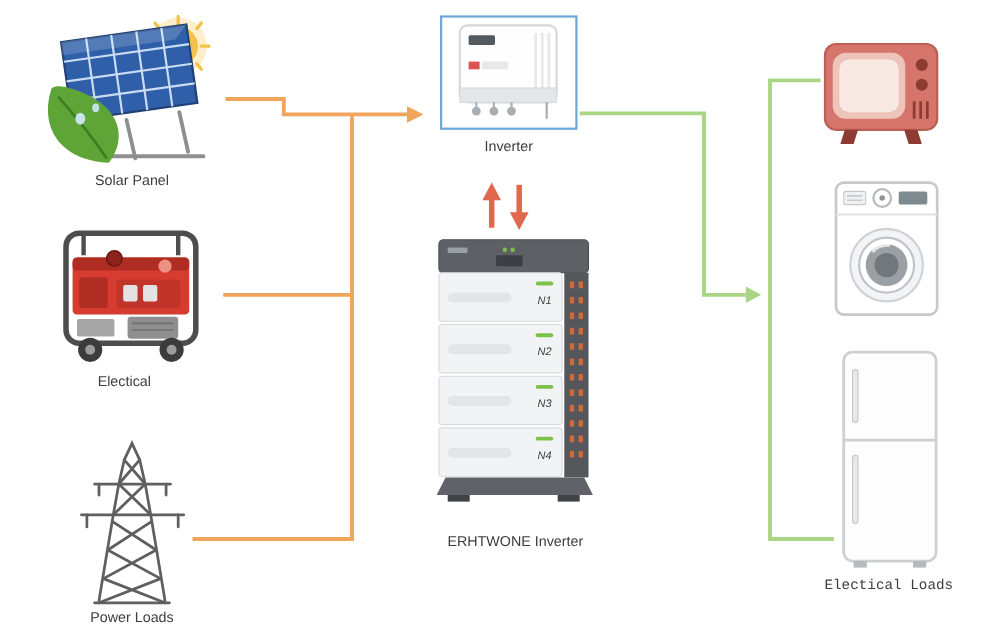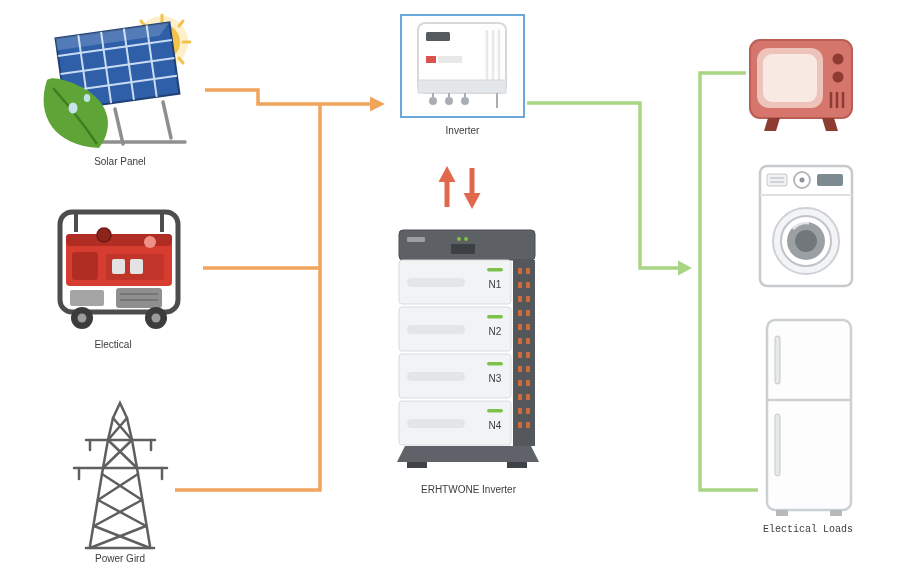--- a/index.html
+++ b/index.html
@@ -6,21 +6,21 @@
   html,body { background:#ffffff; font-family:"Liberation Sans", sans-serif; }
   #stage {
     position:relative; width:900px; height:580px;
     background:#ffffff; overflow:hidden;
   }
   #arrows { position:absolute; left:0; top:0; z-index:1; }
   .device { position:absolute; z-index:2; }
   .label {
     position:absolute; z-index:3;
     color:var(--label_text, #3d3d3d);
-    font-size:10px; text-align:center; line-height:1.2;
+    font-size:13px; text-align:center; line-height:1.2;
   }
   .src-line  { stroke:var(--source_arrow,#f0a45c); stroke-width:3.5; fill:none; }
   .chg-line  { stroke:var(--charge_arrow,#e0684c); stroke-width:5;   fill:none; }
   .load-line { stroke:var(--load_arrow,#a9d585);   stroke-width:3.5; fill:none; }
   .src-head  { fill:var(--source_arrow,#f0a45c); }
   .chg-head  { fill:var(--charge_arrow,#e0684c); }
   .load-head { fill:var(--load_arrow,#a9d585); }
   #inverter-box {
     position:absolute; z-index:2;
     border:2px solid var(--inverter_border,#6ba7d8);
@@ -110,39 +110,39 @@
         <path d="M16,70 H109"></path>
         <path d="M21,70 V81 M104,70 V81"></path>
         <path d="M45,70 L32,148 M79,70 L92,148"></path>
         <path d="M44,76 L84,102 M80,76 L40,102"></path>
         <path d="M40,102 L88,128 M84,102 L36,128"></path>
         <path d="M36,128 L92,150 M88,128 L32,150"></path>
         <path d="M28,150 H96"></path>
       </g>
     </svg>
   </div>
-  <div class="label" style="left:45px; top:553px; width:150px;">Power Gird</div>
+  <div class="label" style="left:45px; top:553px; width:150px;">Power Loads</div>
 
   <div id="inverter-box" style="left:400px; top:14px; width:125px; height:104px;">
     <svg width="104" height="92" viewBox="0 0 104 92">
       <rect x="7" y="3" width="88" height="70" rx="7" fill="#fefefe" stroke="#d8d8d8" stroke-width="2"></rect>
       <path d="M76,10 V62 M82,10 V62 M88,10 V62" stroke="#e8e8e8" stroke-width="2.5"></path>
       <rect x="15" y="12" width="24" height="9" rx="1.5" fill="#555a5e"></rect>
       <rect x="15" y="36" width="10" height="7" fill="#d9534f"></rect>
       <rect x="27" y="36" width="24" height="7" fill="#e8e8e8"></rect>
       <rect x="7" y="60" width="88" height="13" fill="#e4e7ea" stroke="#d8d8d8" stroke-width="1"></rect>
       <circle cx="22" cy="81" r="4" fill="#a8aeb3"></circle>
       <circle cx="38" cy="81" r="4" fill="#a8aeb3"></circle>
       <circle cx="54" cy="81" r="4" fill="#a8aeb3"></circle>
       <path d="M22,73 V77 M38,73 V77 M54,73 V77 M86,73 V88" stroke="#a8aeb3" stroke-width="2"></path>
     </svg>
   </div>
   <div class="label" style="left:400px; top:125px; width:125px;">Inverter</div>
 
-  <div class="device" style="left:393px; top:222px;">
+  <div class="device" style="left:393px; top:210px;font-style:italic;">
     <svg width="150" height="248" viewBox="0 0 150 248">
       <rect x="6" y="8" width="136" height="30" rx="4" fill="#5d6065" stroke="#4b4e52"></rect>
       <rect x="14" y="15" width="18" height="5" rx="1" fill="#9aa0a6"></rect>
       <circle cx="66" cy="17" r="2" fill="#7cc24a"></circle>
       <circle cx="73" cy="17" r="2" fill="#7cc24a"></circle>
       <rect x="58" y="22" width="24" height="10" rx="1" fill="#3c3f43"></rect>
 
       <rect x="120" y="38" width="22" height="186" fill="#54575c"></rect>
       <path d="M127,46 V210" stroke="#cf6a3a" stroke-width="4" stroke-dasharray="6 8"></path>
       <path d="M135,46 V210" stroke="#cf6a3a" stroke-width="4" stroke-dasharray="6 8"></path>

